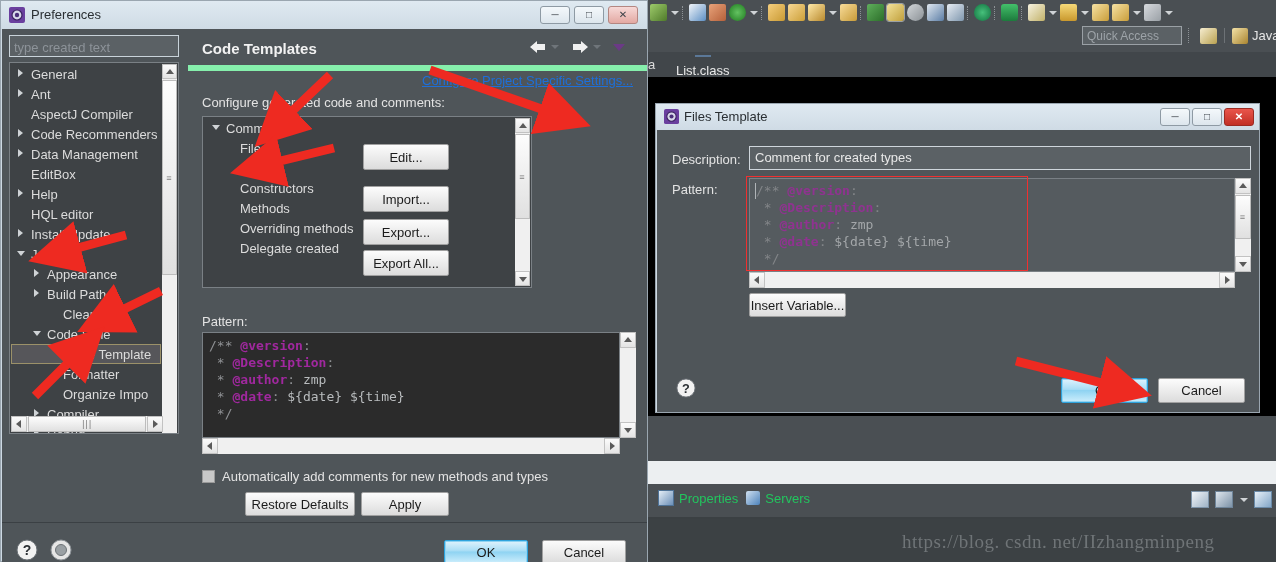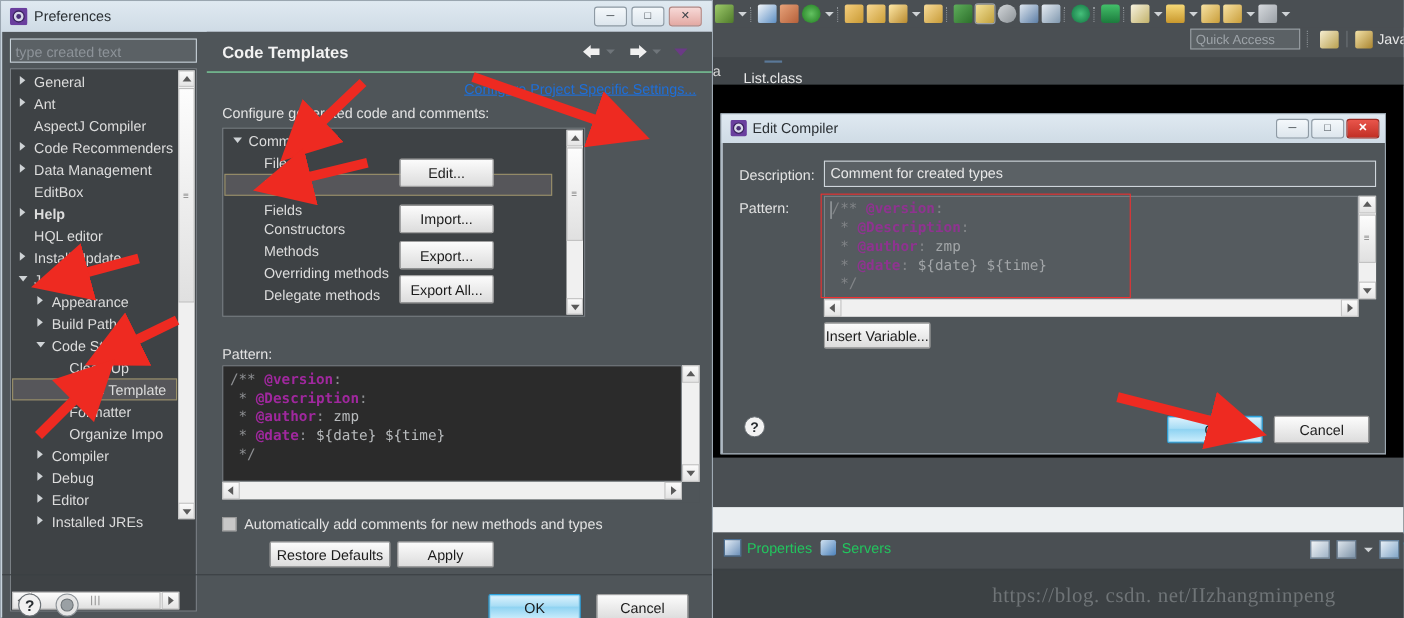--- a/index.html
+++ b/index.html
@@ -74,21 +74,21 @@
   #prefs-close{left:607px;background:linear-gradient(#f7d9d7,#e3a9a3);border-color:#b48681;}
 
   #prefs-body{left:1px;top:28px;width:645px;height:533px;background:#4f5559;}
 
   
   #filter-box{left:7px;top:6px;width:170px;height:22px;background:#5b6165;
      border:1px solid #c9d3da;box-sizing:border-box;}
   #filter-ph{left:12px;top:11px;font-size:13px;color:#8d9399;}
 
   
-  #tree-wrap{left:7px;top:33px;width:170px;height:494px;background:#3e4245;
+  #tree-wrap{left:7px;top:33px;width:170px;height:372px;background:#3e4245;
      border:1px solid #7a8085;box-sizing:border-box;overflow:hidden;}
   .trow{height:20px;display:flex;align-items:center;white-space:nowrap;
      font-size:13px;color:#dcdcdc;box-sizing:border-box;}
   .trow.sel{background:#56565a;border:1px solid #9b9169;}
   .tw{width:12px;height:20px;position:relative;flex:0 0 auto;}
   .tw.closed:after{content:"";position:absolute;left:3px;top:6px;
      border-top:4px solid transparent;border-bottom:4px solid transparent;
      border-left:5px solid transparent;box-sizing:border-box;
      width:0;height:0;border-left-color:transparent;}
   .tw.closed i{position:absolute;left:3px;top:5px;width:0;height:0;
@@ -105,21 +105,21 @@
   .arw.up{transform:translate(-50%,-60%);border-left:4px solid transparent;border-right:4px solid transparent;border-bottom:5px solid #5a5a5a;}
   .arw.down{transform:translate(-50%,-40%);border-left:4px solid transparent;border-right:4px solid transparent;border-top:5px solid #5a5a5a;}
   .arw.left{transform:translate(-60%,-50%);border-top:4px solid transparent;border-bottom:4px solid transparent;border-right:5px solid #5a5a5a;}
   .arw.right{transform:translate(-40%,-50%);border-top:4px solid transparent;border-bottom:4px solid transparent;border-left:5px solid #5a5a5a;}
   .grip{position:absolute;left:50%;top:50%;transform:translate(-50%,-50%);
      font-size:9px;color:#7d7d7d;letter-spacing:1px;line-height:1;}
 
   
   #pane{left:186px;top:0;width:459px;height:533px;background:#4f5559;}
   #pane-head{left:0;top:0;width:459px;height:36px;background:#4f5559;
-     border-bottom:1px solid #86efac;}
+     border-bottom:6px solid #86efac;}
   #pane-title{left:14px;top:11px;font-size:15px;font-weight:bold;color:#f2f2f2;}
   #nav-back{left:341px;top:11px;}
   #nav-fwd{left:383px;top:11px;}
   .navarrow{position:absolute;width:18px;height:14px;}
   .navarrow svg{display:block;}
   .navdd{position:absolute;width:9px;height:14px;}
   .navdd i{position:absolute;left:0;top:5px;border-left:4px solid transparent;
      border-right:4px solid transparent;border-top:4px solid #6f757a;}
   #nav-back-dd{left:363px;top:11px;}
   #nav-fwd-dd{left:405px;top:11px;}
@@ -354,21 +354,21 @@
           <div class="trow" style="padding-left: 4px;">
             <span class="tw closed">
               <i></i>
             </span>
             <span style="margin-left:4px;">Data Management</span>
           </div>
           <div class="trow" style="padding-left: 4px;">
             <span class="tw"></span>
             <span style="margin-left:4px;">EditBox</span>
           </div>
-          <div class="trow" style="padding-left: 4px; font-weight: bold;">
+          <div class="trow" style="padding-left: 4px;">
             <span class="tw closed">
               <i></i>
             </span>
             <span style="margin-left:4px;">Help</span>
           </div>
           <div class="trow" style="padding-left: 4px;">
             <span class="tw"></span>
             <span style="margin-left:4px;">HQL editor</span>
           </div>
           <div class="trow" style="padding-left: 4px;">
@@ -387,30 +387,30 @@
             <span class="tw closed">
               <i></i>
             </span>
             <span style="margin-left:4px;">Appearance</span>
           </div>
           <div class="trow" style="padding-left: 20px;">
             <span class="tw closed">
               <i></i>
             </span>
             <span style="margin-left:4px;">Build Path</span>
-          </div>
-          <div class="trow" style="padding-left: 20px;">
-            <span class="tw open">
-              <i></i>
-            </span>
-            <span style="margin-left:4px;">Code Style</span>
           </div>
           <div class="trow" style="padding-left: 36px;">
             <span class="tw"></span>
             <span style="margin-left:4px;">Clean Up</span>
+          </div>
+          <div class="trow" style="padding-left: 20px;">
+            <span class="tw open">
+              <i></i>
+            </span>
+            <span style="margin-left:4px;">Code Style</span>
           </div>
           <div class="trow sel" style="padding-left: 36px;">
             <span class="tw"></span>
             <span style="margin-left:4px;">Code Template</span>
           </div>
           <div class="trow" style="padding-left: 36px;">
             <span class="tw"></span>
             <span style="margin-left:4px;">Formatter</span>
           </div>
           <div class="trow" style="padding-left: 36px;">
@@ -500,43 +500,39 @@
             <div class="lrow" style="padding-left: 6px;">
               <span class="tw open">
                 <i></i>
               </span>
               <span style="margin-left:4px;">Comments</span>
             </div>
             <div class="lrow" style="padding-left: 20px;">
               <span class="tw"></span>
               <span style="margin-left:4px;">Files</span>
             </div>
-            <div class="lrow sel" style="padding-left: 20px;">
-              <span class="tw"></span>
-              <span style="margin-left:4px;">Types</span>
-            </div>
             <div class="lrow" style="padding-left: 20px; align-items: flex-end;">
               <span class="tw"></span>
               <span style="margin-left:4px;">Fields</span>
             </div>
             <div class="lrow" style="padding-left: 20px;">
               <span class="tw"></span>
               <span style="margin-left:4px;">Constructors</span>
             </div>
             <div class="lrow" style="padding-left: 20px;">
               <span class="tw"></span>
               <span style="margin-left:4px;">Methods</span>
             </div>
             <div class="lrow" style="padding-left: 20px;">
               <span class="tw"></span>
               <span style="margin-left:4px;">Overriding methods</span>
             </div>
             <div class="lrow" style="padding-left: 20px;">
               <span class="tw"></span>
-              <span style="margin-left:4px;">Delegate methods</span>
+              <span style="margin-left:4px;">Delegate created</span>
             </div>
           </div>
         <div id="list-vscroll">
           <div class="sb-btn" style="left:0;top:0;width:15px;height:15px;">
               <i class="arw up"></i>
             </div>
           <div class="sb-thumb" style="left:0;top:16px;width:15px;height:85px;">
               <i class="grip">≡</i>
             </div>
           <div class="sb-btn" style="left:0;top:153px;width:15px;height:15px;">
@@ -608,21 +604,21 @@
 
 <div class="abs" id="edit-dlg">
   <div class="abs" id="edit-title">
     <div class="abs" id="edit-ico">
       <svg class="icon-svg" width="15" height="15" viewBox="0 0 16 16">
         <rect x="0" y="0" width="16" height="16" rx="2" fill="#6a3f9e"></rect>
         <circle cx="8" cy="8" r="5" fill="#d8d8e8" stroke="#3b2260" stroke-width="1.2"></circle>
         <circle cx="8" cy="8" r="2.2" fill="#4b2f78"></circle>
       </svg>
     </div>
-    <div class="abs" id="edit-title-text">Edit Compiler</div>
+    <div class="abs" id="edit-title-text">Files Template</div>
     <div class="wbtn" id="edit-min">
       <span class="g">─</span>
     </div>
     <div class="wbtn" id="edit-max">
       <span class="g">□</span>
     </div>
     <div class="wbtn" id="edit-close">
       <span class="g">✕</span>
     </div>
   </div>

